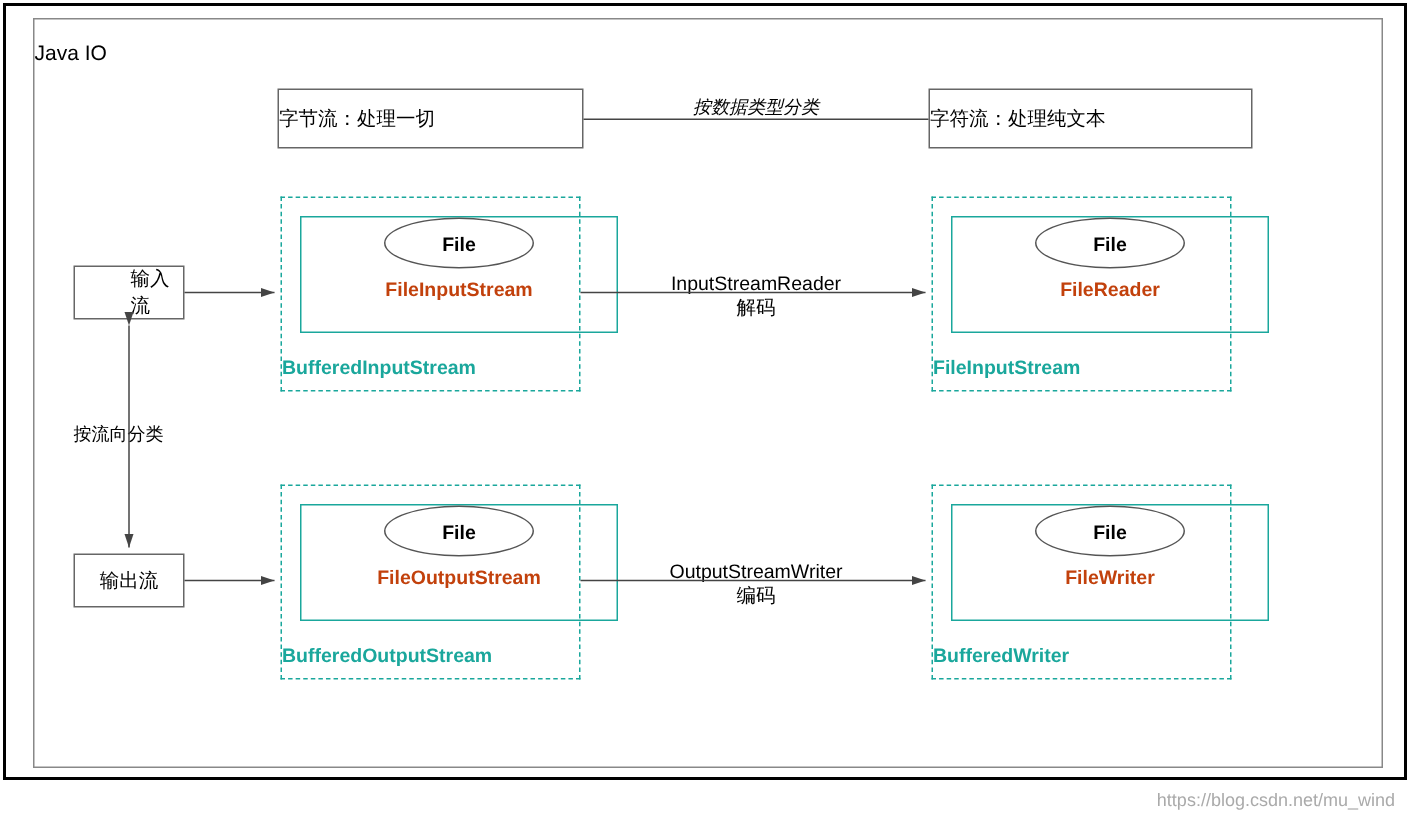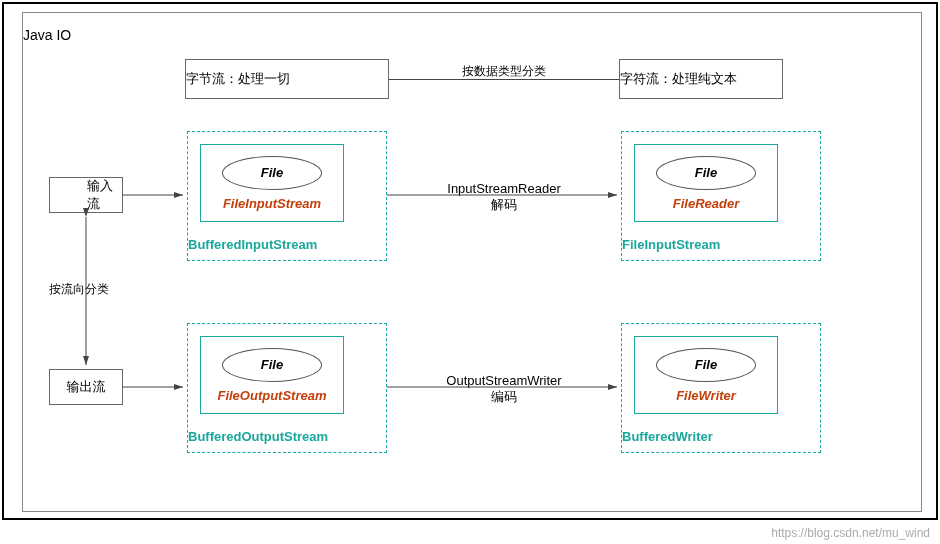--- a/index.html
+++ b/index.html
@@ -34,52 +34,50 @@
     position: absolute;
     border: 1px solid #666;
     font-size: 13px;
     text-align: center;
     display: flex;
     align-items: center;
     justify-content: flex-start;
     background: #fff;
   }
   .byte-box { top: 46px; left: 162px; width: 204px; height: 40px; }
-  .char-box { top: 46px; left: 596px; width: 164px; height: 40px; }
+  .char-box { top: 46px; left: 596px; width: 216px; height: 40px; }
   .top-conn {
     position: absolute;
     top: 66px; left: 366px; width: 230px; height: 1px;
     background: #444;
   }
   .top-conn-label {
     position: absolute;
     top: 50px; left: 366px; width: 230px;
-    text-align: center; font-size: 12px;
+    text-align: center; font-size: 12px; font-style: italic;
   }
   .stream-group {
     position: absolute;
     border: 1px dashed #1aa79c;
     background: #fff;
     width: 200px; height: 130px;
   }
   .sg-in-byte { top: 118px; left: 164px; }
   .sg-in-char { top: 118px; left: 598px; }
   .sg-out-byte { top: 310px; left: 164px; }
   .sg-out-char { top: 310px; left: 598px; }
   .inner-box {
     position: absolute;
     top: 12px; left: 12px;
-    width: 144px; height: 78px;
+    width: 212px; height: 78px;
     border: 1px solid #1aa79c;
     display: flex;
     flex-direction: column;
     align-items: center;
-    justify-content: center;
     gap: 6px;
-    font-style: italic;
   }
   .ellipse {
     width: 100px; height: 34px;
     border: 1px solid #555;
     border-radius: 50%;
     display: flex;
     align-items: center;
     justify-content: center;
     font-size: 13px; font-weight: bold;
   }

